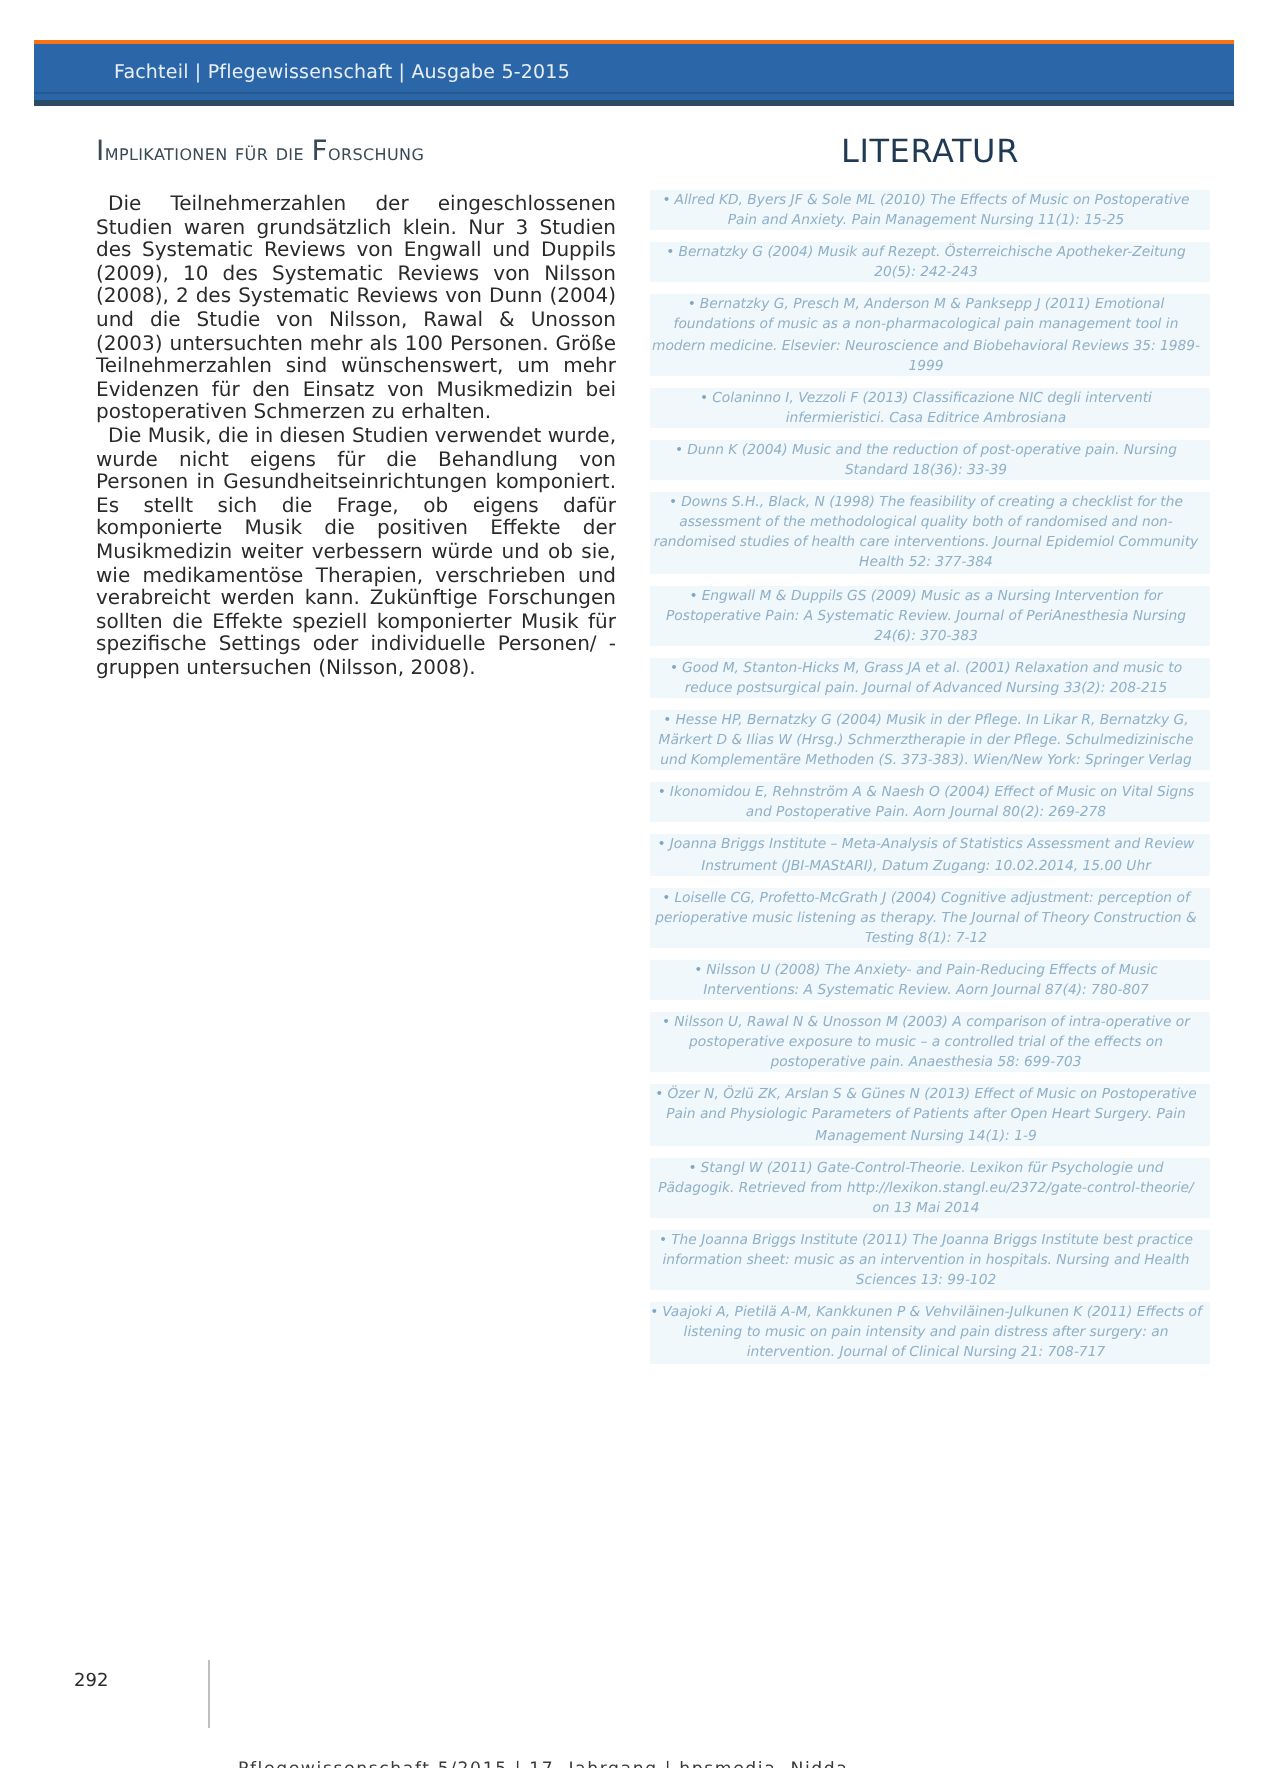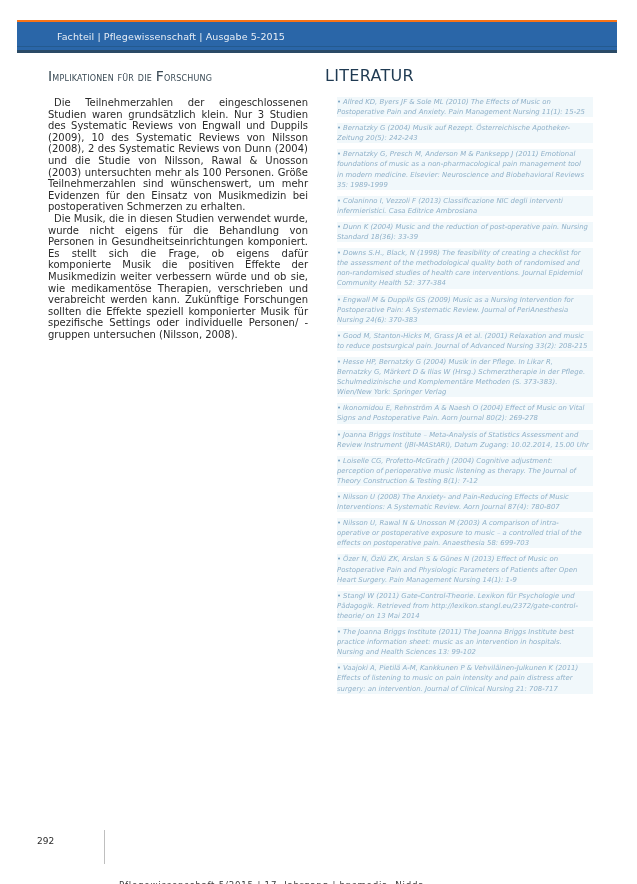--- a/index.html
+++ b/index.html
@@ -6,27 +6,27 @@
   body { width: 637px; height: 884px; position: relative; overflow: hidden;
          font-family: "DejaVu Sans", sans-serif; color: #2b2b2b; }
   .header-band { position: absolute; left: 17px; top: 20px; width: 600px; height: 33px;
                  background: #2a66a8; border-top: 2px solid #f97316; border-bottom: 3px solid #2a4a66;
                  box-sizing: border-box; }
   .header-band .inner { position: absolute; left: 0; right: 0; top: 5px; bottom: 3px;
                         border-bottom: 1px solid #245a8f; }
   .header-text { position: absolute; left: 40px; top: 9px; font-size: 9.5px; color: #e8eef6;
                  letter-spacing: 0.1px; white-space: nowrap; }
   .col-left { position: absolute; left: 48px; top: 68px; width: 260px; }
-  .col-right { position: absolute; left: 325px; top: 66px; width: 280px; }
+  .col-right { position: absolute; left: 325px; top: 66px; width: 280px; text-align: center; }
   .section-heading { font-size: 11px; color: #3a4a55; letter-spacing: 0.2px; margin: 0 0 13px 0;
                      font-variant: small-caps; font-weight: normal; white-space: nowrap; }
   .section-heading .big { font-size: 14px; }
   .lit-heading { font-size: 16px; color: #1f3a52; margin: 0 0 10px 0; font-weight: normal; letter-spacing: 0.3px; }
   .para { font-size: 10px; line-height: 11.6px; text-align: justify; margin: 0; text-indent: 6px; color: #2a2a2a; }
-  .refs { margin: 12px; padding: 0; list-style: none; }
+  .refs { margin: 0; padding: 0; list-style: none; }
   .ref { font-size: 6.9px; line-height: 10.1px; color: #8fb0c8; background: #f1f8fb;
          margin: 0 0 6px 0; padding: 0 4px 0 0; position: relative; }
   .ref .bullet { color: #7fa7c4; margin-right: 2px; }
   .ref .text { font-style: italic; }
   .footer-page { position: absolute; left: 37px; top: 836px; font-size: 9px; color: #2b2b2b; text-align: center; }
   .footer-rule { position: absolute; left: 104px; top: 830px; width: 1px; height: 34px; background: #bfbfbf; }
   .footer-text { position: absolute; left: 119px; top: 880px; font-size: 8.6px; color: #3a3a3a;
                  letter-spacing: 0.8px; white-space: nowrap; }
 </style>
 </head>

